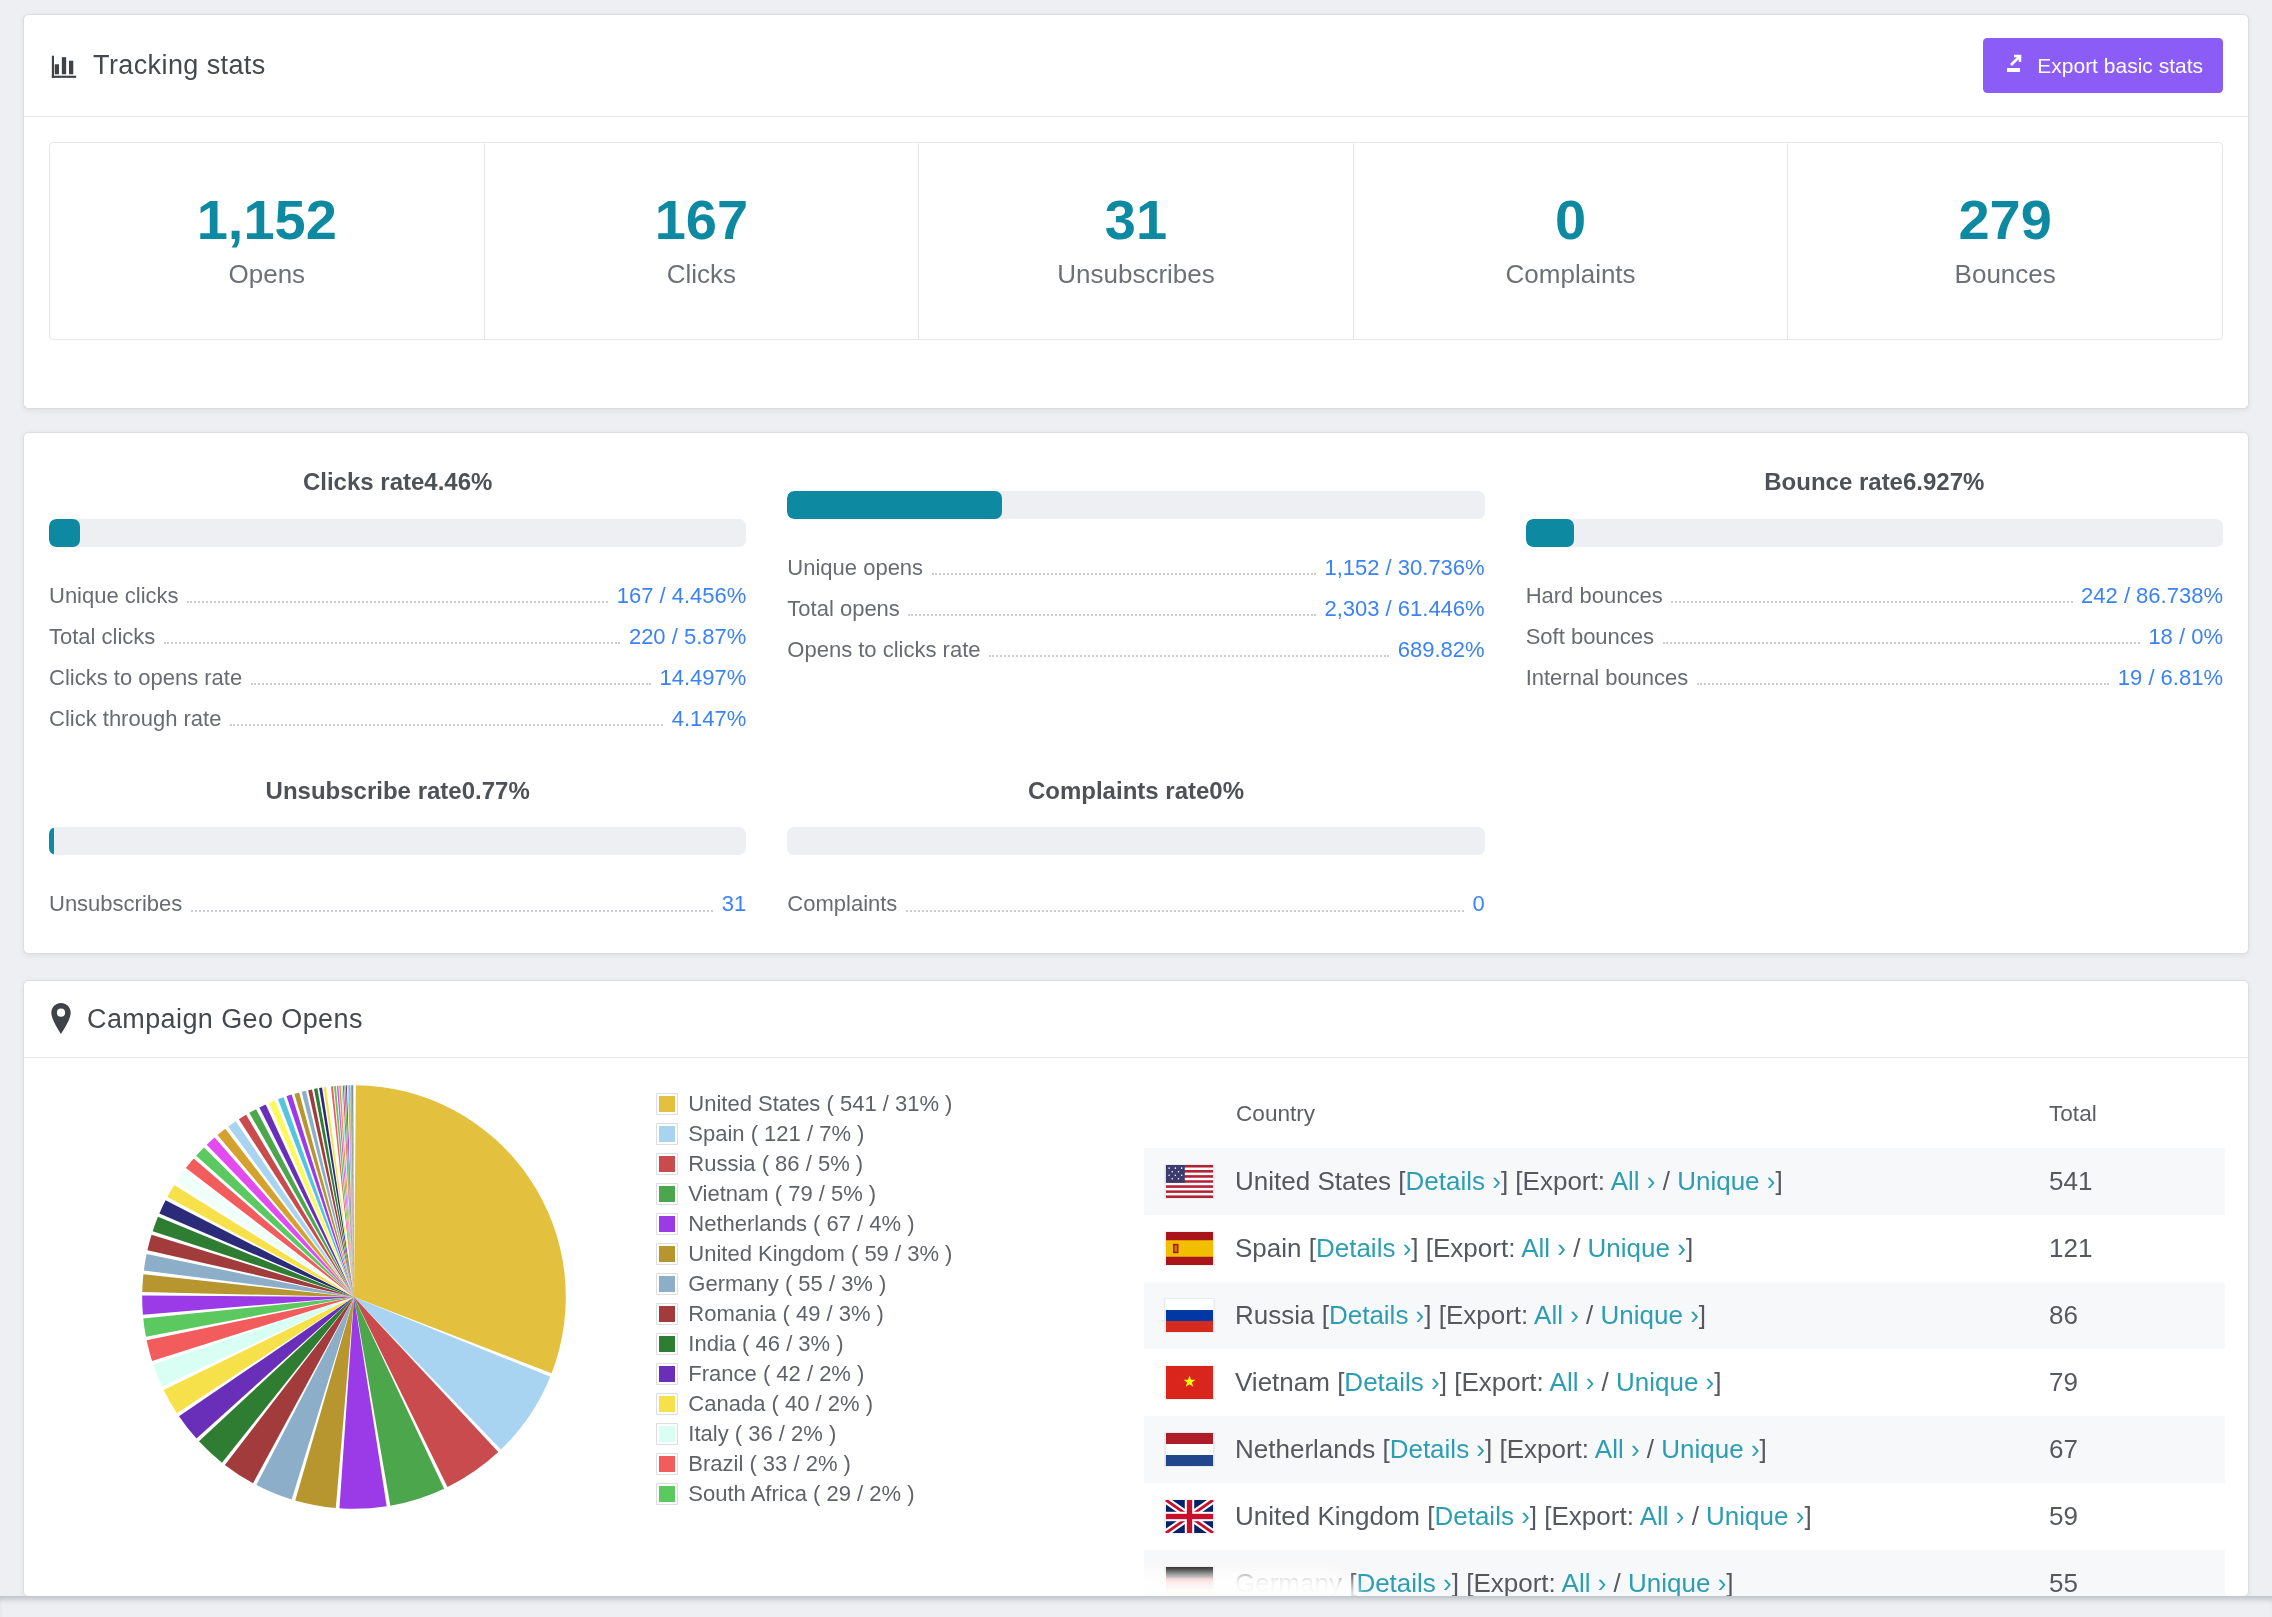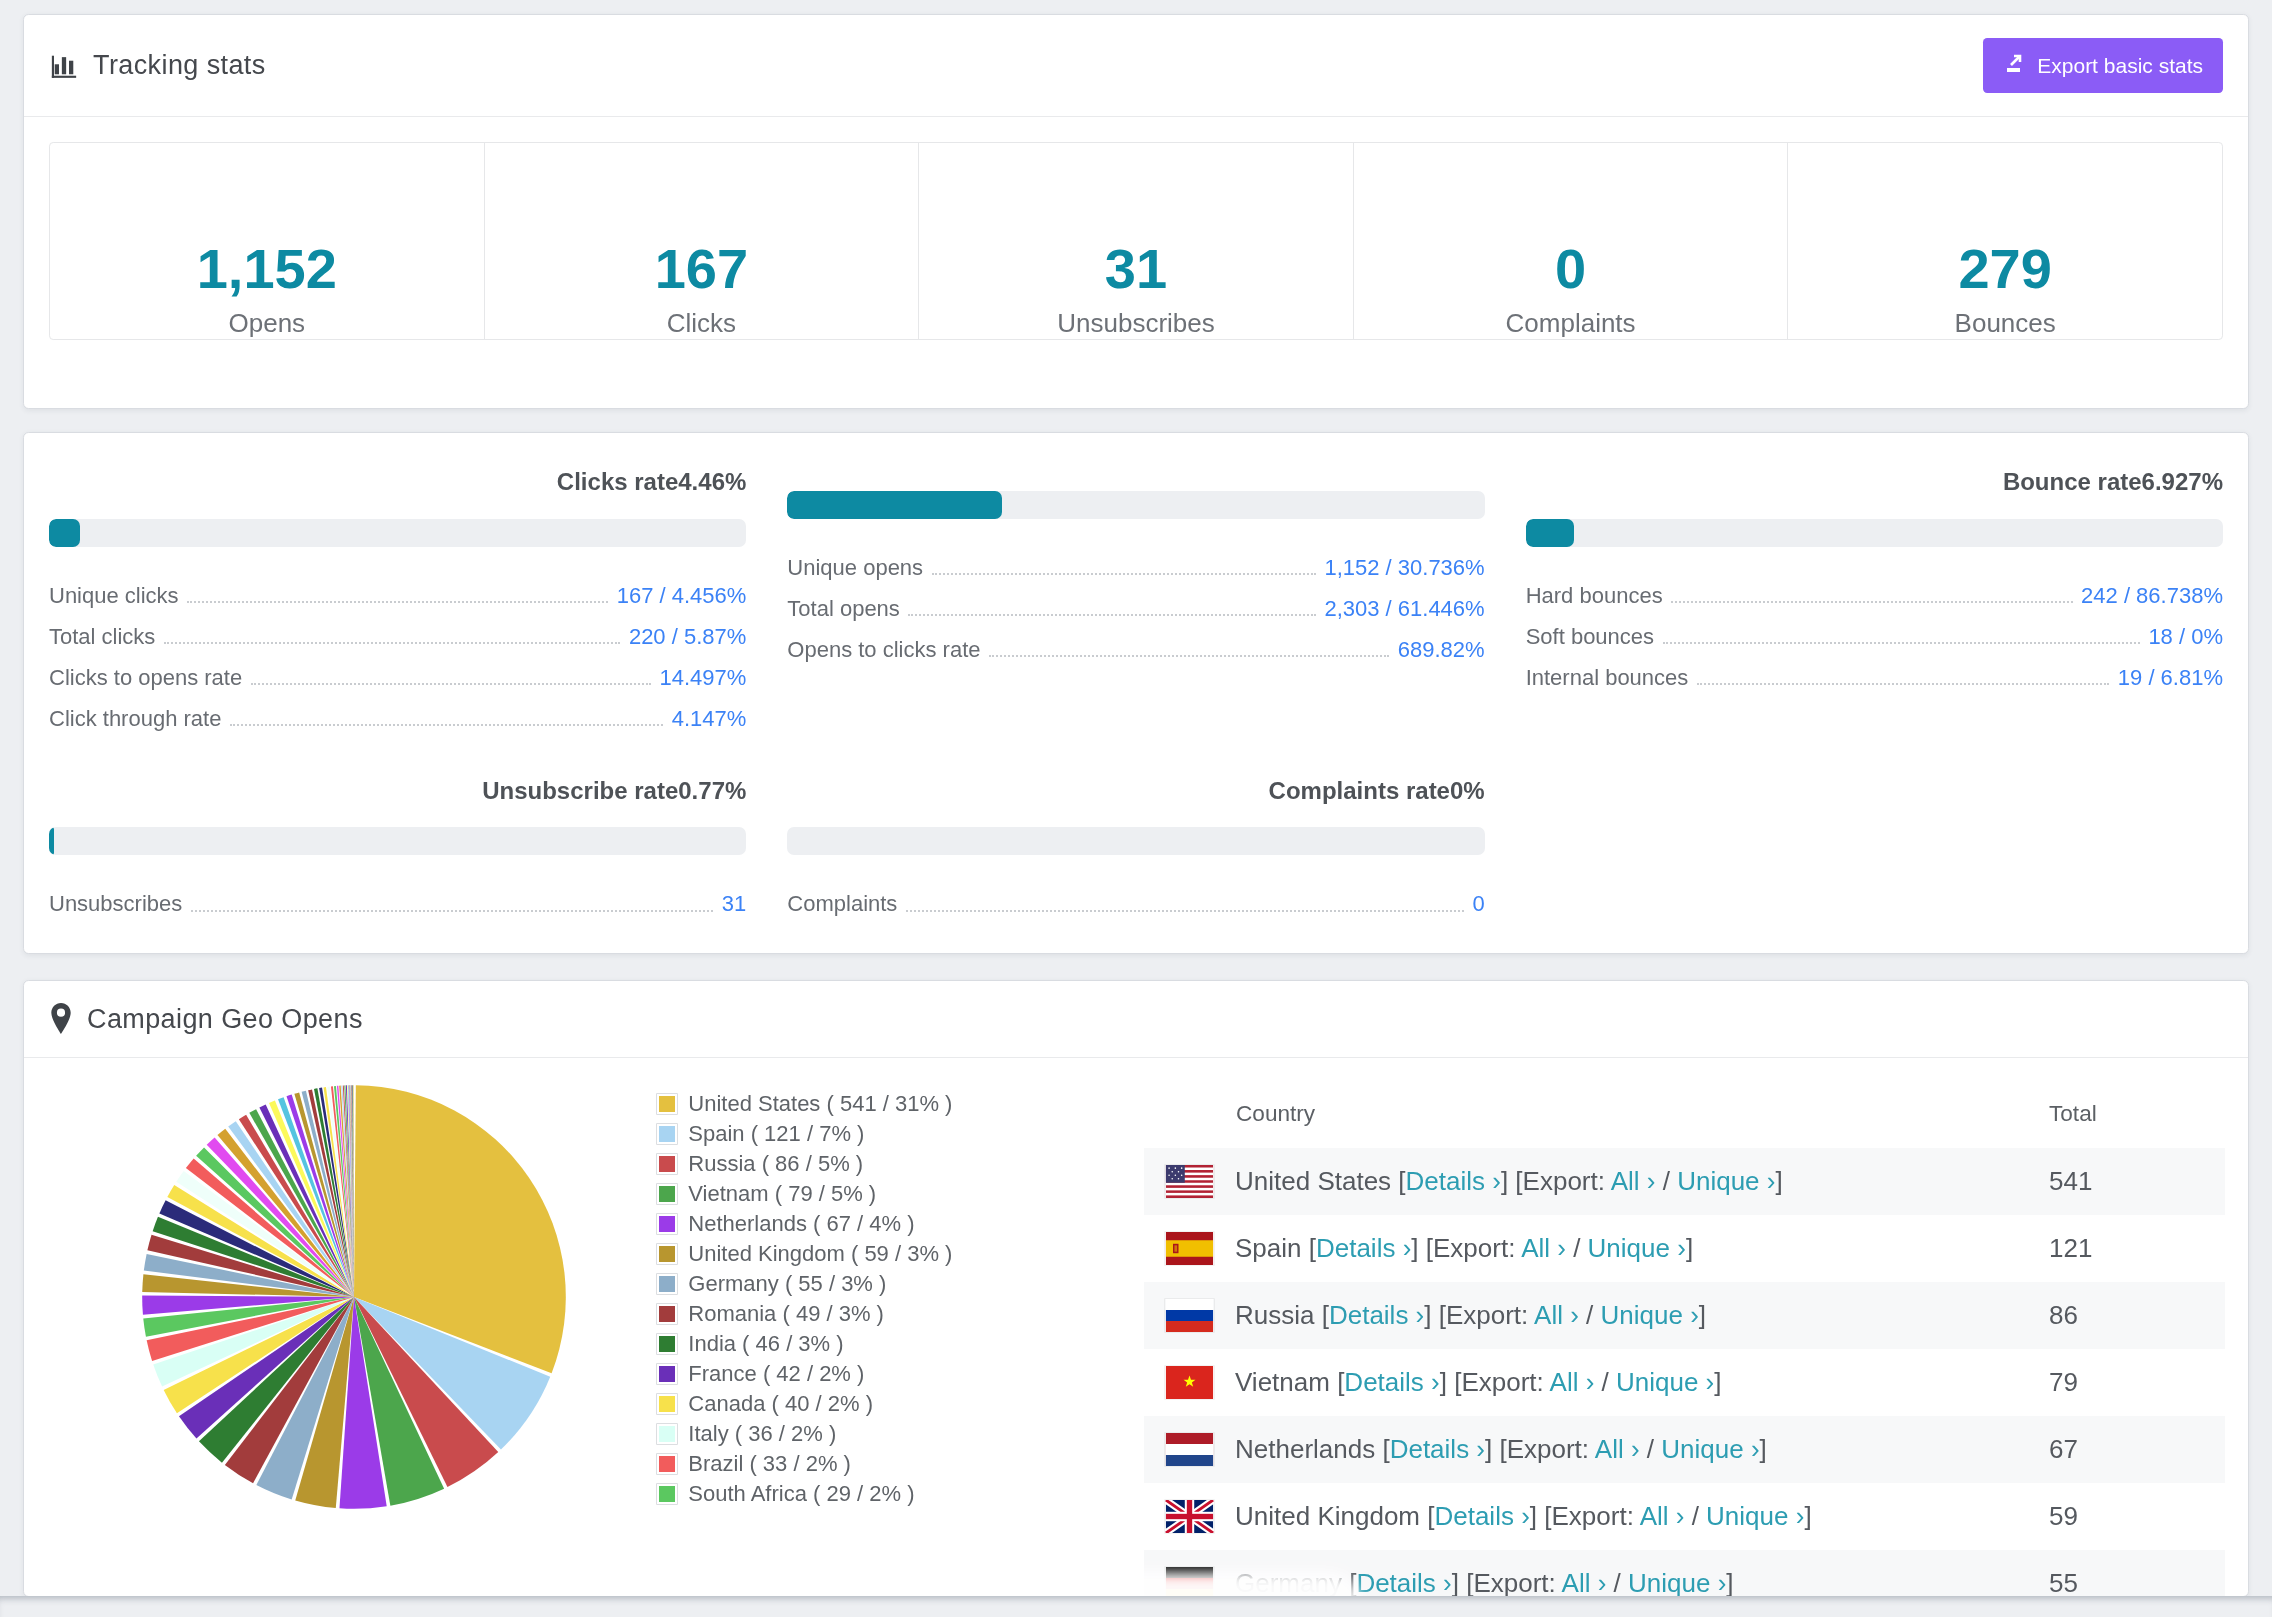--- a/index.html
+++ b/index.html
@@ -24,28 +24,28 @@
   .card-title { font-size:27px; font-weight:400; color:#45484d; margin-left:14px; letter-spacing:0.4px; }
   .btn-export {
     margin-left:auto; display:flex; align-items:center; gap:10px;
     background:#8b5cf6; color:#fff; border:none; border-radius:4.2px;
     font-family:inherit; font-size:21px; padding:12.7px 20px; cursor:pointer;
   }
   .stats-row {
     margin:25px; height:198px; display:flex;
     border:0.7px solid #e6e7e9; border-radius:4.2px;
   }
-  .stat-box { flex:1; display:flex; flex-direction:column; align-items:center; justify-content:flex-end; border-right:0.7px solid #e6e7e9; }
+  .stat-box { flex:1; display:flex; flex-direction:column; align-items:center; justify-content:center; border-right:0.7px solid #e6e7e9; }
   .stat-box:last-child { border-right:none; }
   .stat-value { font-size:56px; font-weight:800; color:#0d8aa2; line-height:1; }
   .stat-label { font-size:26px; color:#6d7177; margin-top:11.3px; }
   
   #card-rates { top:432px; height:522px; padding:35px 25px; display:grid;
     grid-template-columns:repeat(3,1fr); column-gap:41px; row-gap:42px; align-content:start; }
-  .rate-head { display:flex; justify-content:flex-end; align-items:baseline;
+  .rate-head { display:flex; justify-content:center; align-items:baseline;
     font-size:24px; font-weight:700; color:#4e5257; }
   .rate-bar { margin-top:22.6px; height:28px; background:#edeff2; border-radius:7px; overflow:hidden; }
   .rate-fill { height:100%; background:#0d8aa2; border-radius:7px; min-width:0; }
   .rate-rows { margin-top:24px; }
   .rate-row { display:flex; align-items:baseline; height:41px; font-size:22px; }
   .rate-row .lbl { color:#686c72; white-space:nowrap; }
   .rate-row .leader { flex:1; border-bottom:2.1px dotted #c9ccd0; align-self:flex-end; margin:0 8.5px 8.5px; }
   .rate-row .val { color:#3b82f6; white-space:nowrap;margin-top:12px; }
   
   #card-geo { top:980px; height:617px; overflow:hidden; }

